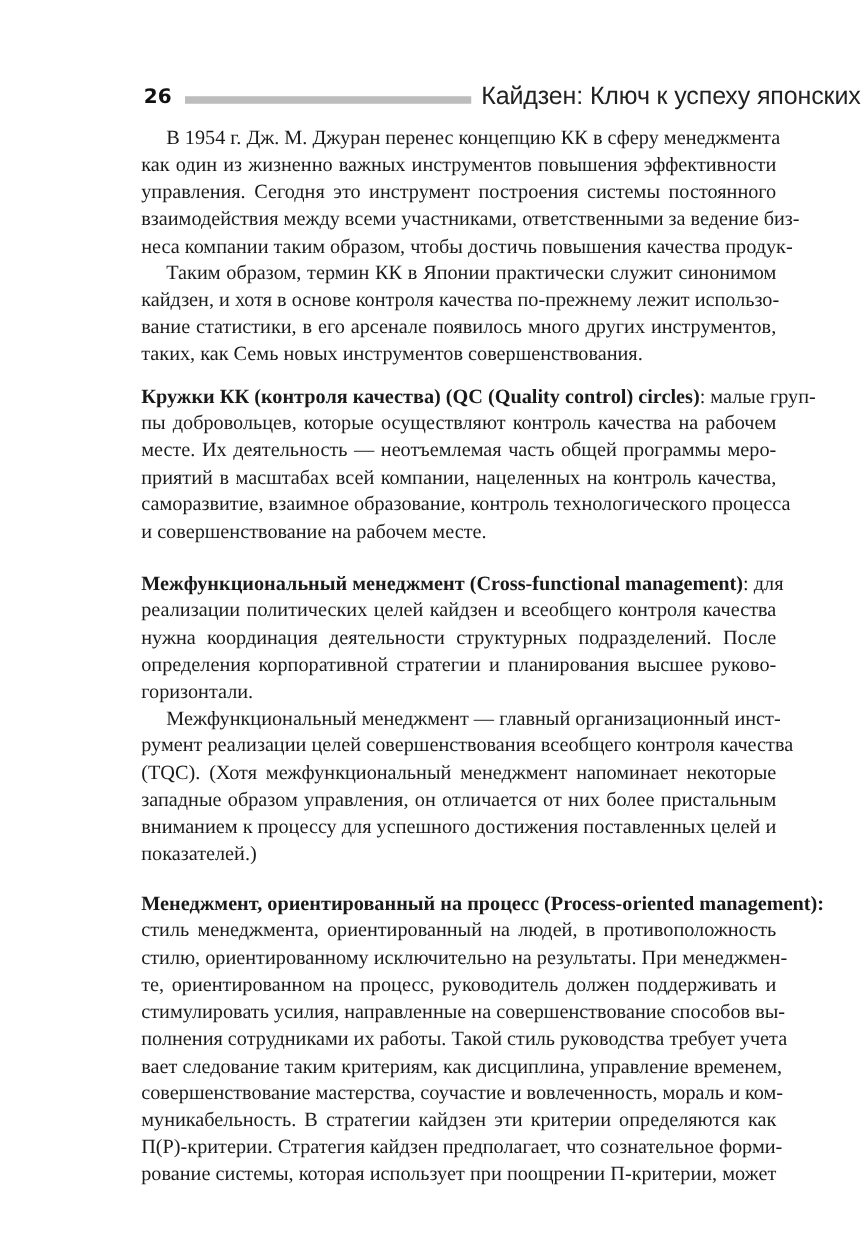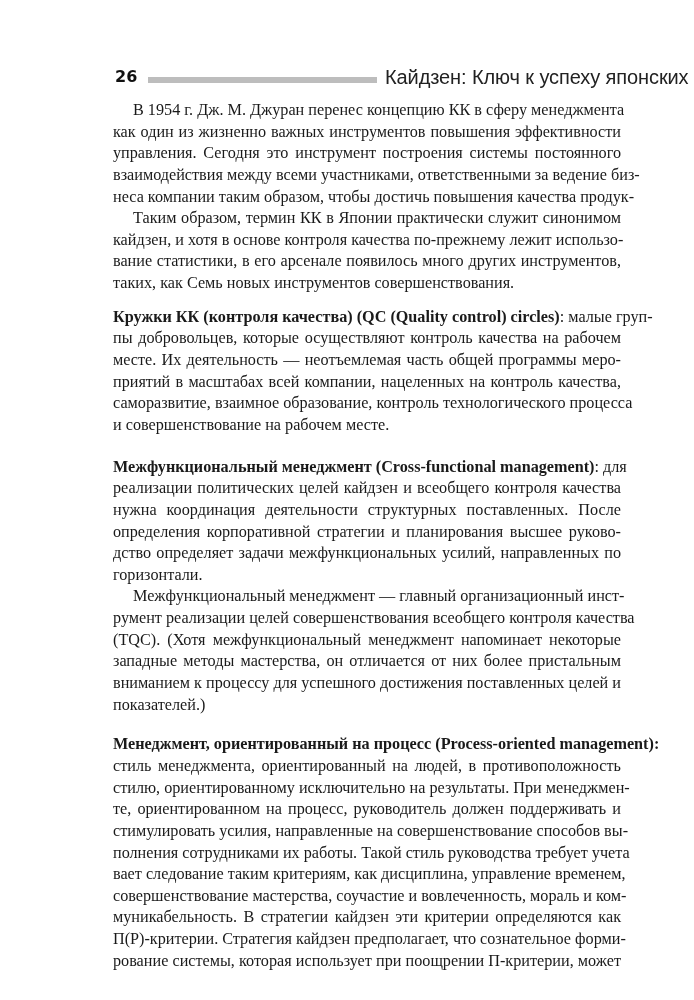--- a/index.html
+++ b/index.html
@@ -51,28 +51,27 @@
       <span class="line">пы добровольцев, которые осуществляют контроль качества на рабочем</span>
       <span class="line">месте. Их деятельность — неотъемлемая часть общей программы меро-</span>
       <span class="line">приятий в масштабах всей компании, нацеленных на контроль качества,</span>
       <span class="line">саморазвитие, взаимное образование, контроль технологического процесса</span>
       <span class="line last">и совершенствование на рабочем месте.</span>
     </div>
 
     <div class="para section" style="margin-top:20px;">
       <span class="line"><span class="term">Межфункциональный менеджмент (Cross-functional management)</span><span>: для</span></span>
       <span class="line">реализации политических целей кайдзен и всеобщего контроля качества</span>
-      <span class="line">нужна координация деятельности структурных поставленных. После</span>
+      <span class="line">нужна координация деятельности структурных подразделений. После</span>
       <span class="line">определения корпоративной стратегии и планирования высшее руково-</span>
-      <span class="line">дство определяет задачи межфункциональных усилий, направленных по</span>
       <span class="line last">горизонтали.</span>
       <span class="line indent">Межфункциональный менеджмент — главный организационный инст-</span>
       <span class="line">румент реализации целей совершенствования всеобщего контроля качества</span>
       <span class="line">(TQC). (Хотя межфункциональный менеджмент напоминает некоторые</span>
-      <span class="line">западные методы мастерства, он отличается от них более пристальным</span>
+      <span class="line">западные образом управления, он отличается от них более пристальным</span>
       <span class="line">вниманием к процессу для успешного достижения поставленных целей и</span>
       <span class="line last">показателей.)</span>
     </div>
 
     <div class="para section" style="margin-top:18px;">
       <span class="line"><span class="term">Менеджмент, ориентированный на процесс (Process-oriented management)</span><span class="term">:</span></span>
       <span class="line">стиль менеджмента, ориентированный на людей, в противоположность</span>
       <span class="line">стилю, ориентированному исключительно на результаты. При менеджмен-</span>
       <span class="line">те, ориентированном на процесс, руководитель должен поддерживать и</span>
       <span class="line">стимулировать усилия, направленные на совершенствование способов вы-</span>

